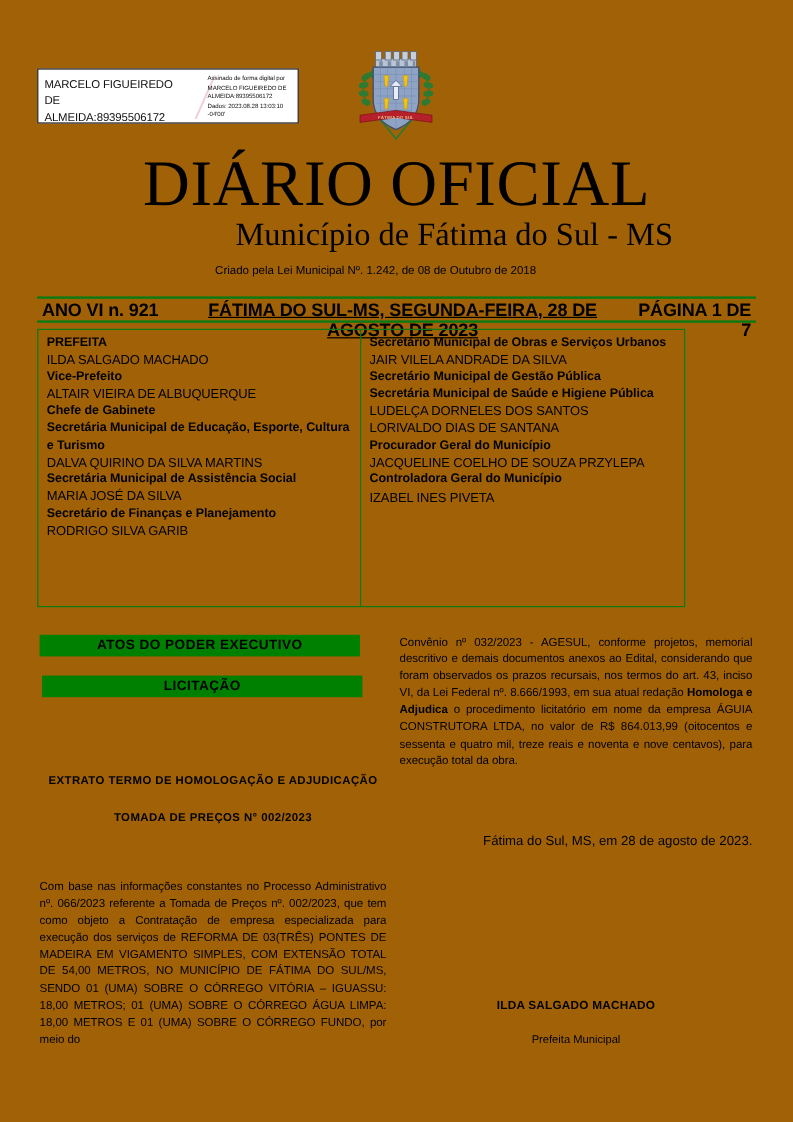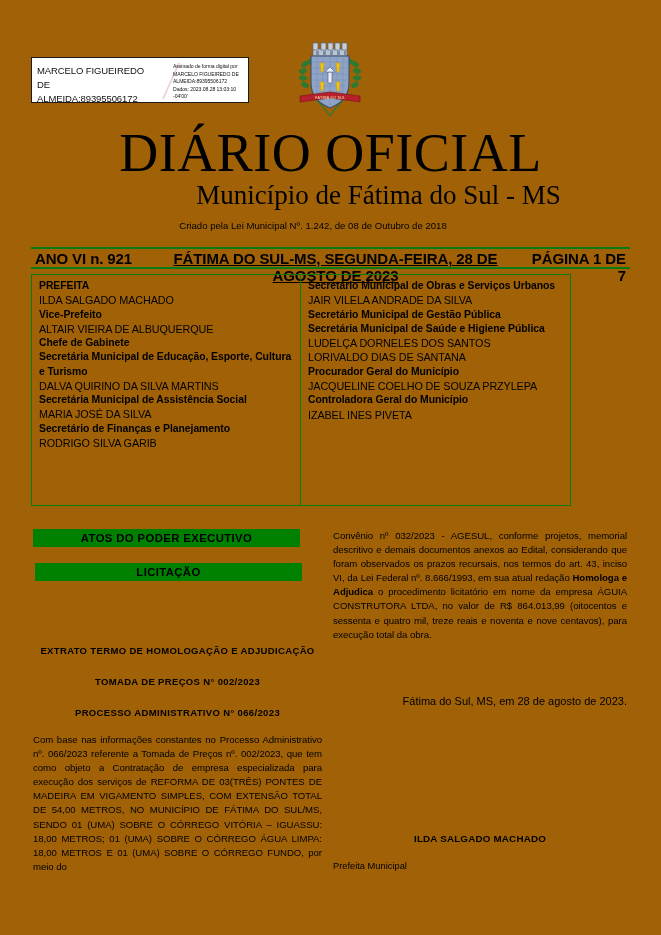--- a/index.html
+++ b/index.html
@@ -257,20 +257,21 @@
     text-align: center;
     font-size: 9.8px;
     font-weight: bold;
     letter-spacing: 0.2px;
   }
   .sign-title {
     position: absolute;
     left: 333px;
     top: 861px;
     width: 294px;
+    text-align: center;
     font-size: 9.3px;
   }
 
   b.inline-bold { font-weight: bold; }
 </style>
 </head>
 <body>
 
 <div class="page">
 
@@ -396,21 +397,20 @@
       <div class="person">IZABEL INES PIVETA</div>
     </div>
   </div>
 
   <div class="banner banner-atos">ATOS DO PODER EXECUTIVO</div>
   <div class="banner banner-licit">LICITAÇÃO</div>
 
   <div class="col-left-body">
     <div class="doc-head">EXTRATO TERMO DE HOMOLOGAÇÃO E ADJUDICAÇÃO</div>
     <div class="doc-head">TOMADA DE PREÇOS N° 002/2023</div>
-    <div class="doc-head last">PROCESSO ADMINISTRATIVO N° 066/2023</div>
   </div>
 
   <div class="body-para para-left">Com base nas informações constantes no Processo Administrativo nº. 066/2023 referente a Tomada de Preços nº. 002/2023, que tem como objeto a Contratação de empresa especializada para execução dos serviços de REFORMA DE 03(TRÊS) PONTES DE MADEIRA EM VIGAMENTO SIMPLES, COM EXTENSÃO TOTAL DE 54,00 METROS, NO MUNICÍPIO DE FÁTIMA DO SUL/MS, SENDO 01 (UMA) SOBRE O CÓRREGO VITÓRIA – IGUASSU: 18,00 METROS; 01 (UMA) SOBRE O CÓRREGO ÁGUA LIMPA: 18,00 METROS E 01 (UMA) SOBRE O CÓRREGO FUNDO, por meio do</div>
 
   <div class="body-para para-right"><span>Convênio nº 032/2023 - AGESUL, conforme projetos, memorial descritivo e demais documentos anexos ao Edital, considerando que foram observados os prazos recursais, nos termos do art. 43, inciso VI, da Lei Federal nº. 8.666/1993, em sua atual redação </span><b class="inline-bold">Homologa e Adjudica</b><span> o procedimento licitatório em nome da empresa ÁGUIA CONSTRUTORA LTDA, no valor de R$ 864.013,99 (oitocentos e sessenta e quatro mil, treze reais e noventa e nove centavos), para execução total da obra.</span></div>
 
   <div class="date-line">Fátima do Sul, MS, em 28 de agosto de 2023.</div>
   <div class="sign-name">ILDA SALGADO MACHADO</div>
   <div class="sign-title">Prefeita Municipal</div>
 

